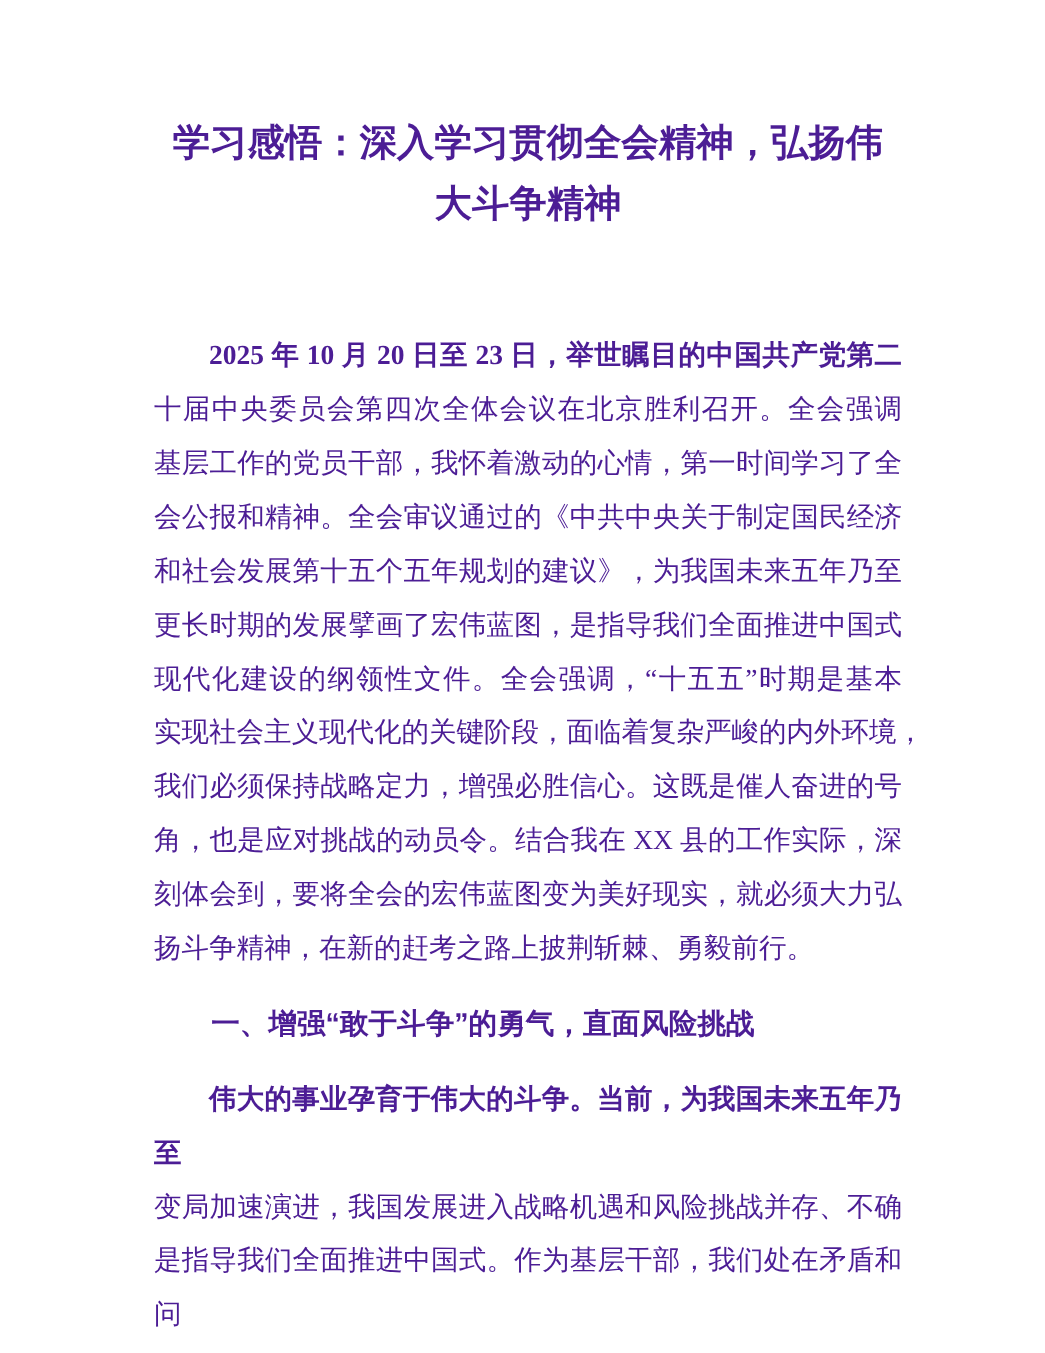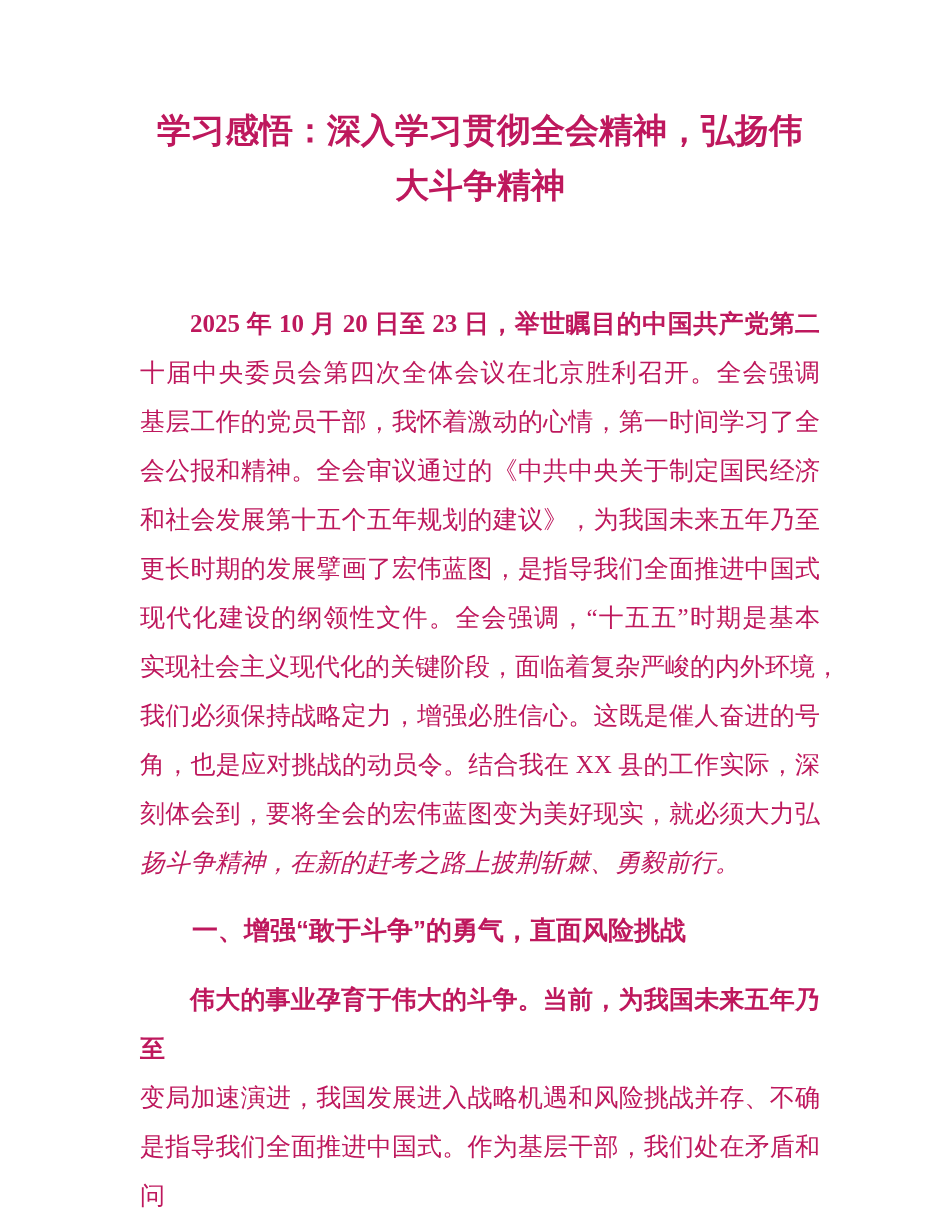--- a/index.html
+++ b/index.html
@@ -6,21 +6,21 @@
     margin: 0;
     padding: 0;
     background: #ffffff;
   }
   .page {
     position: relative;
     width: 950px;
     height: 1230px;
     background: #ffffff;
     overflow: hidden;
-    color: #be185d;
+    color: #4c1d95;
     font-family: "Liberation Serif", serif;
   }
   .content {
     width: 680px;
     margin-left: 140px;
   }
   .doc-title {
     margin: 0;
     padding-top: 103px;
     font-size: 34px;
@@ -46,21 +46,20 @@
     text-align-last: justify;
     text-justify: inter-character;
   }
   .line.indent {
     text-indent: 2em;
     font-weight: bold;
   }
   .line.last {
     text-align: left;
     text-align-last: left;
-    font-style: italic;
   }
   .line.hang {
     white-space: nowrap;
     text-align: left;
     text-align-last: left;
     overflow: visible;
   }
   .section-heading {
     margin: 19px 0 0 0;
     font-size: 26px;

